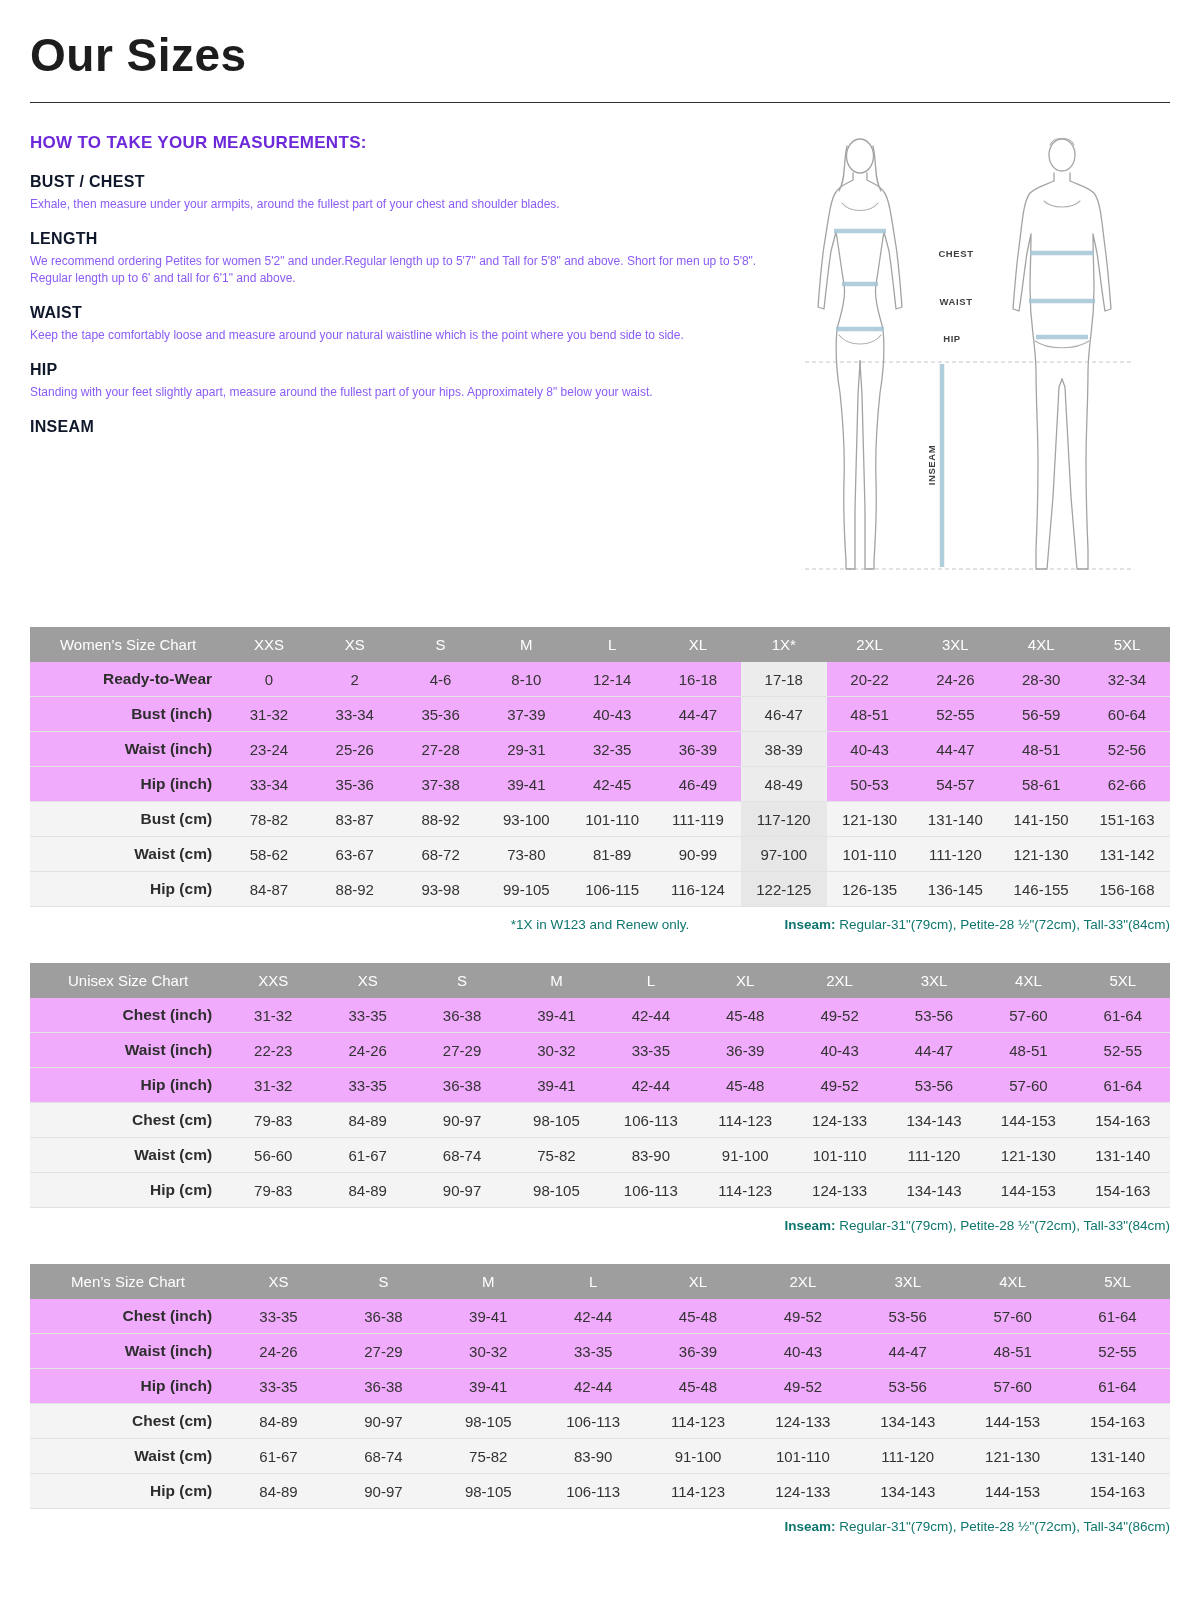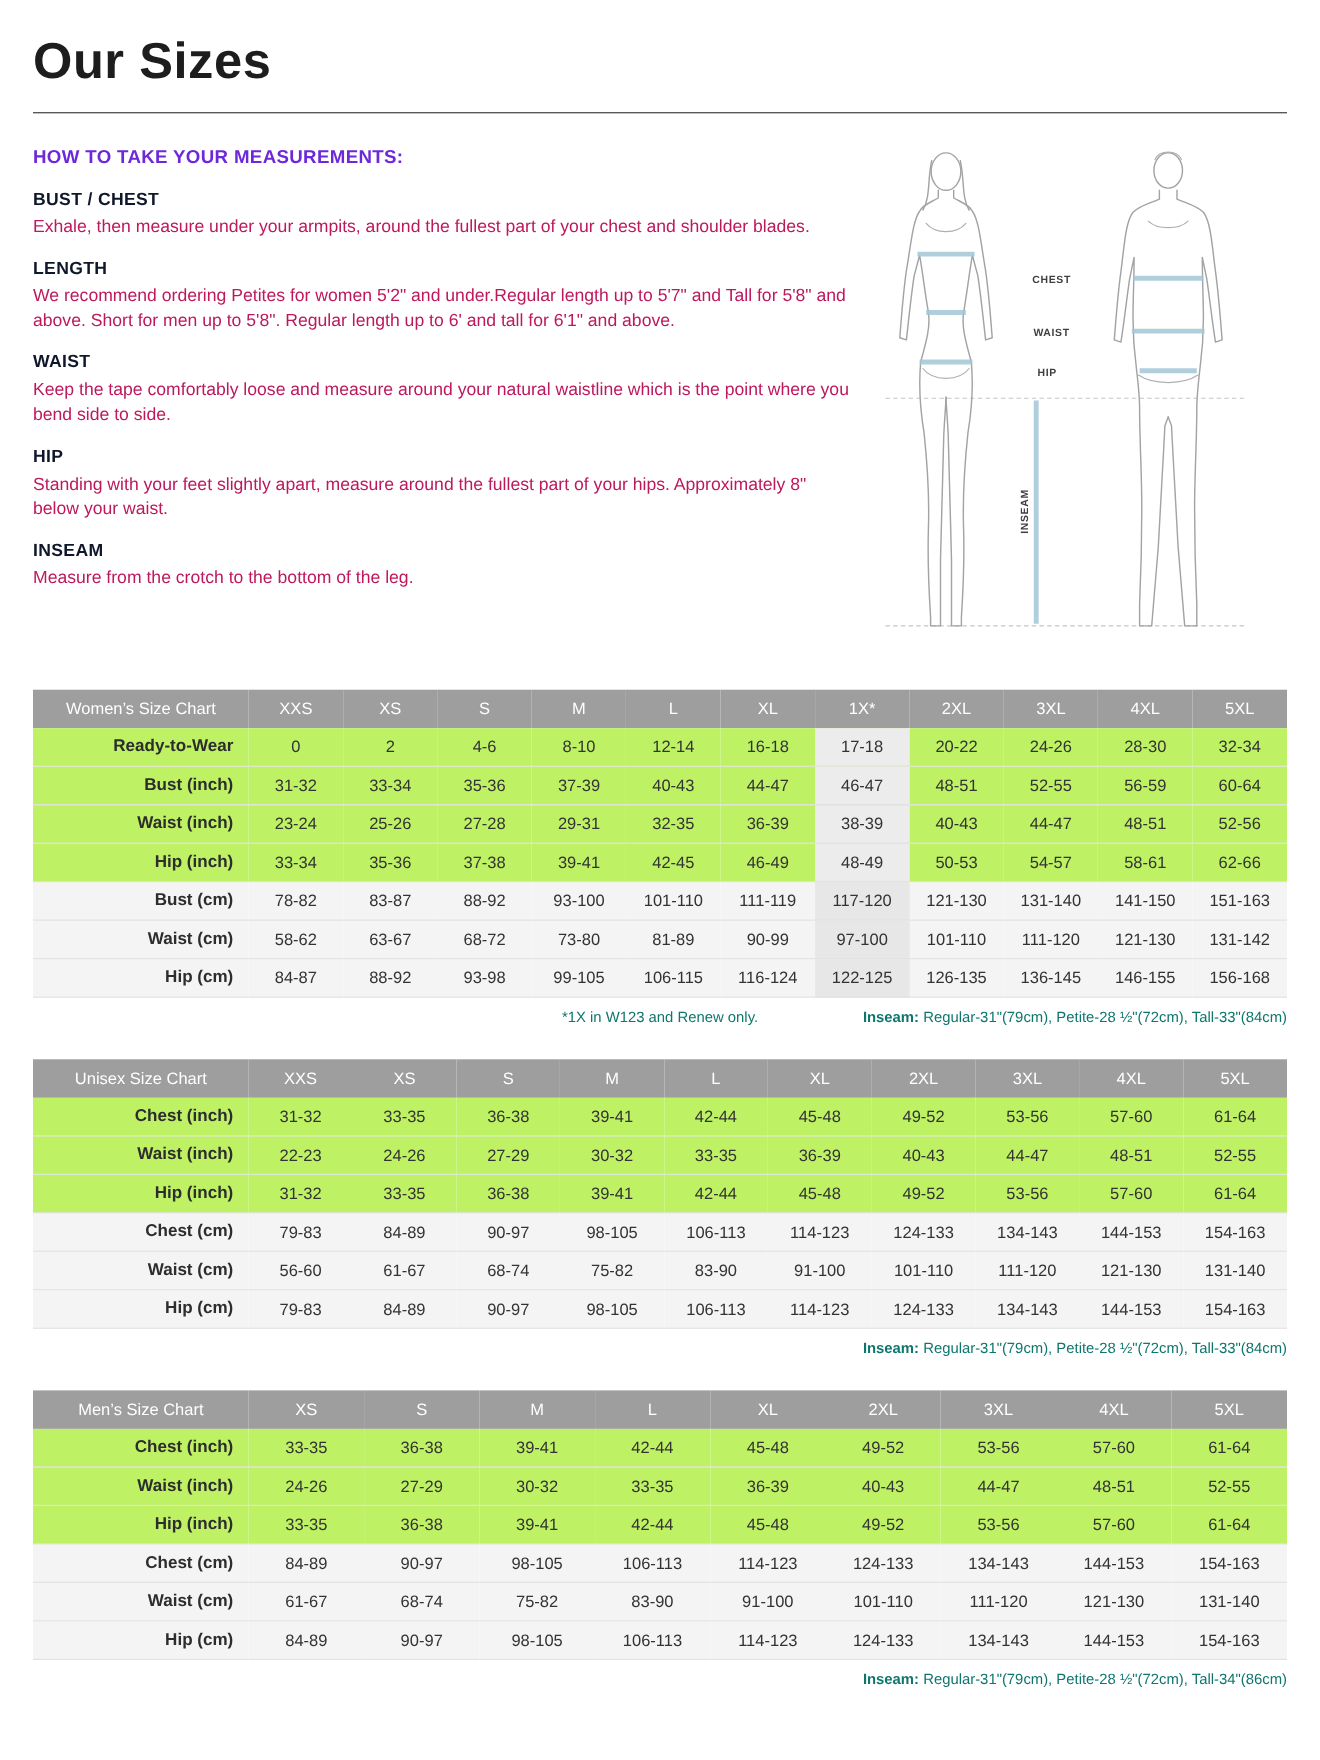--- a/index.html
+++ b/index.html
@@ -24,38 +24,38 @@
   .instructions { width: 742px; flex: none; padding-top: 4px; }
   .instr-heading {
     font-size: 17px; font-weight: 700; color: #6d28d9;
     letter-spacing: 0.3px; margin-bottom: 20px;
   }
   .section { margin-bottom: 17px; }
   .section h3 {
     font-size: 16px; font-weight: 700; color: #0f172a;
     letter-spacing: 0.3px; margin-bottom: 5px;
   }
-  .section p { font-size: 16px; line-height: 1.42; color: #be185d; }
+  .section p { font-size: 12px; line-height: 1.42; color: #8b5cf6; }
 
   .figure-wrap { flex: 1; display: flex; align-items: flex-start; }
   .figure-wrap svg { display: block; }
   .fig-outline { fill: none; stroke: #a3a3a3; stroke-width: 1.3; stroke-linecap: round; stroke-linejoin: round; }
   .fig-detail  { fill: none; stroke: #b0b0b0; stroke-width: 1.1; stroke-linecap: round; }
   .measure-line { stroke-width: 4.5; opacity: 0.85; }
   .dash-line { stroke: #c5c5c5; stroke-width: 1; stroke-dasharray: 4 3; }
   .fig-label { font-family: "Liberation Sans", sans-serif; font-size: 9.5px; font-weight: 700; fill: #3f3f3f; letter-spacing: 0.6px; }
 
   .table-block { margin-top: 26px; }
   table.size-table { width: 100%; border-collapse: collapse; table-layout: fixed; }
   table.size-table col.label-col { width: 17.2%; }
   table.size-table thead th {
     background: #9e9e9e; color: #ffffff; font-weight: 400;
     font-size: 15px; padding: 9px 3px; text-align: center;
   }
-  table.size-table tbody tr { border-bottom: 1px solid #e2e2e2; background: #bef264; }
+  table.size-table tbody tr { border-bottom: 1px solid #e2e2e2; background: #f0abfc; }
   table.size-table tbody tr.shaded { background: #f4f4f4; }
   table.size-table tbody th.row-label {
     text-align: right; font-weight: 700; color: #2d2d2d;
     font-size: 15.5px; padding: 8px 14px 8px 4px;
   }
   table.size-table tbody td {
     text-align: center; font-size: 15px; color: #333333; padding: 8px 2px;
   }
   table.size-table tbody td.hl { background: #ececec; margin-left: 44px; }
   table.size-table tbody tr.shaded td.hl { background: #e7e7e7; }
@@ -88,21 +88,20 @@
       <div class="section">
         <h3>WAIST</h3>
         <p>Keep the tape comfortably loose and measure around your natural waistline which is the point where you bend side to side.</p>
       </div>
       <div class="section">
         <h3>HIP</h3>
         <p>Standing with your feet slightly apart, measure around the fullest part of your hips. Approximately 8" below your waist.</p>
       </div>
       <div class="section">
         <h3>INSEAM</h3>
-        <p>Measure from the crotch to the bottom of the leg.</p>
       </div>
     </div>
 
     <div class="figure-wrap">
       <svg width="362" height="470" viewBox="0 0 362 470">
 
         <line class="dash-line" x1="15" y1="233" x2="342" y2="233"></line>
         <line class="dash-line" x1="15" y1="440" x2="342" y2="440"></line>
 
         <g>

